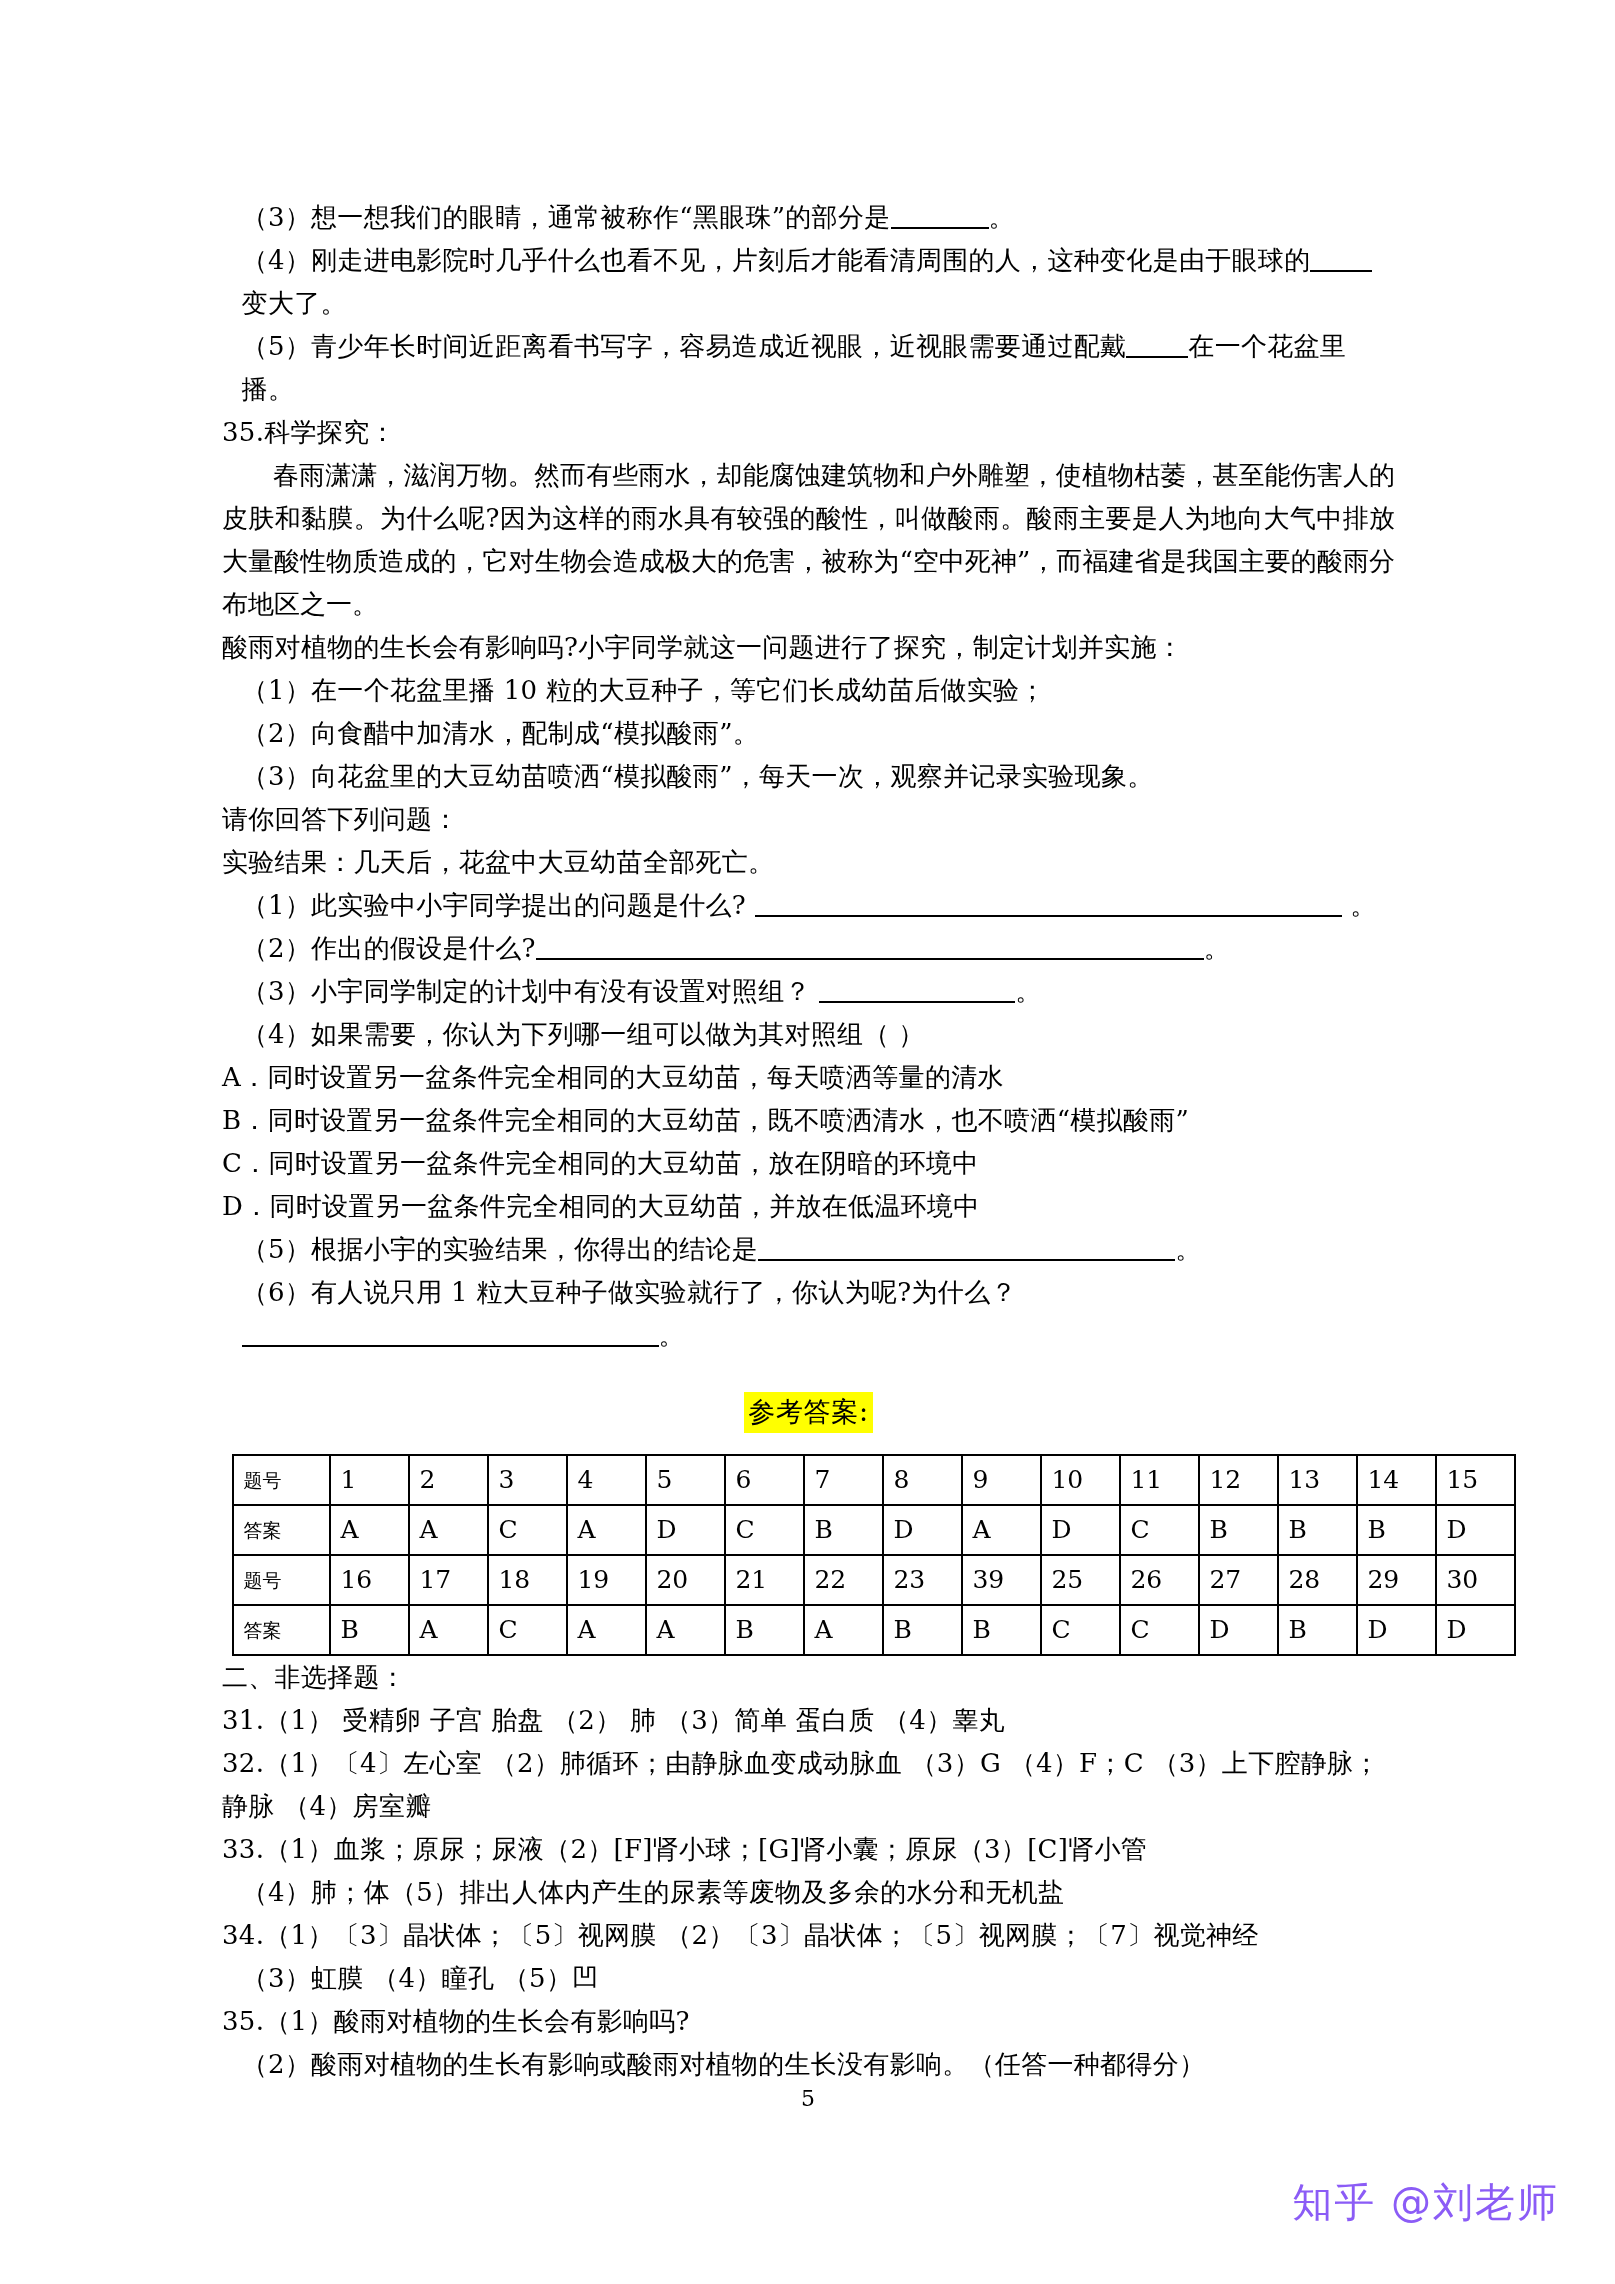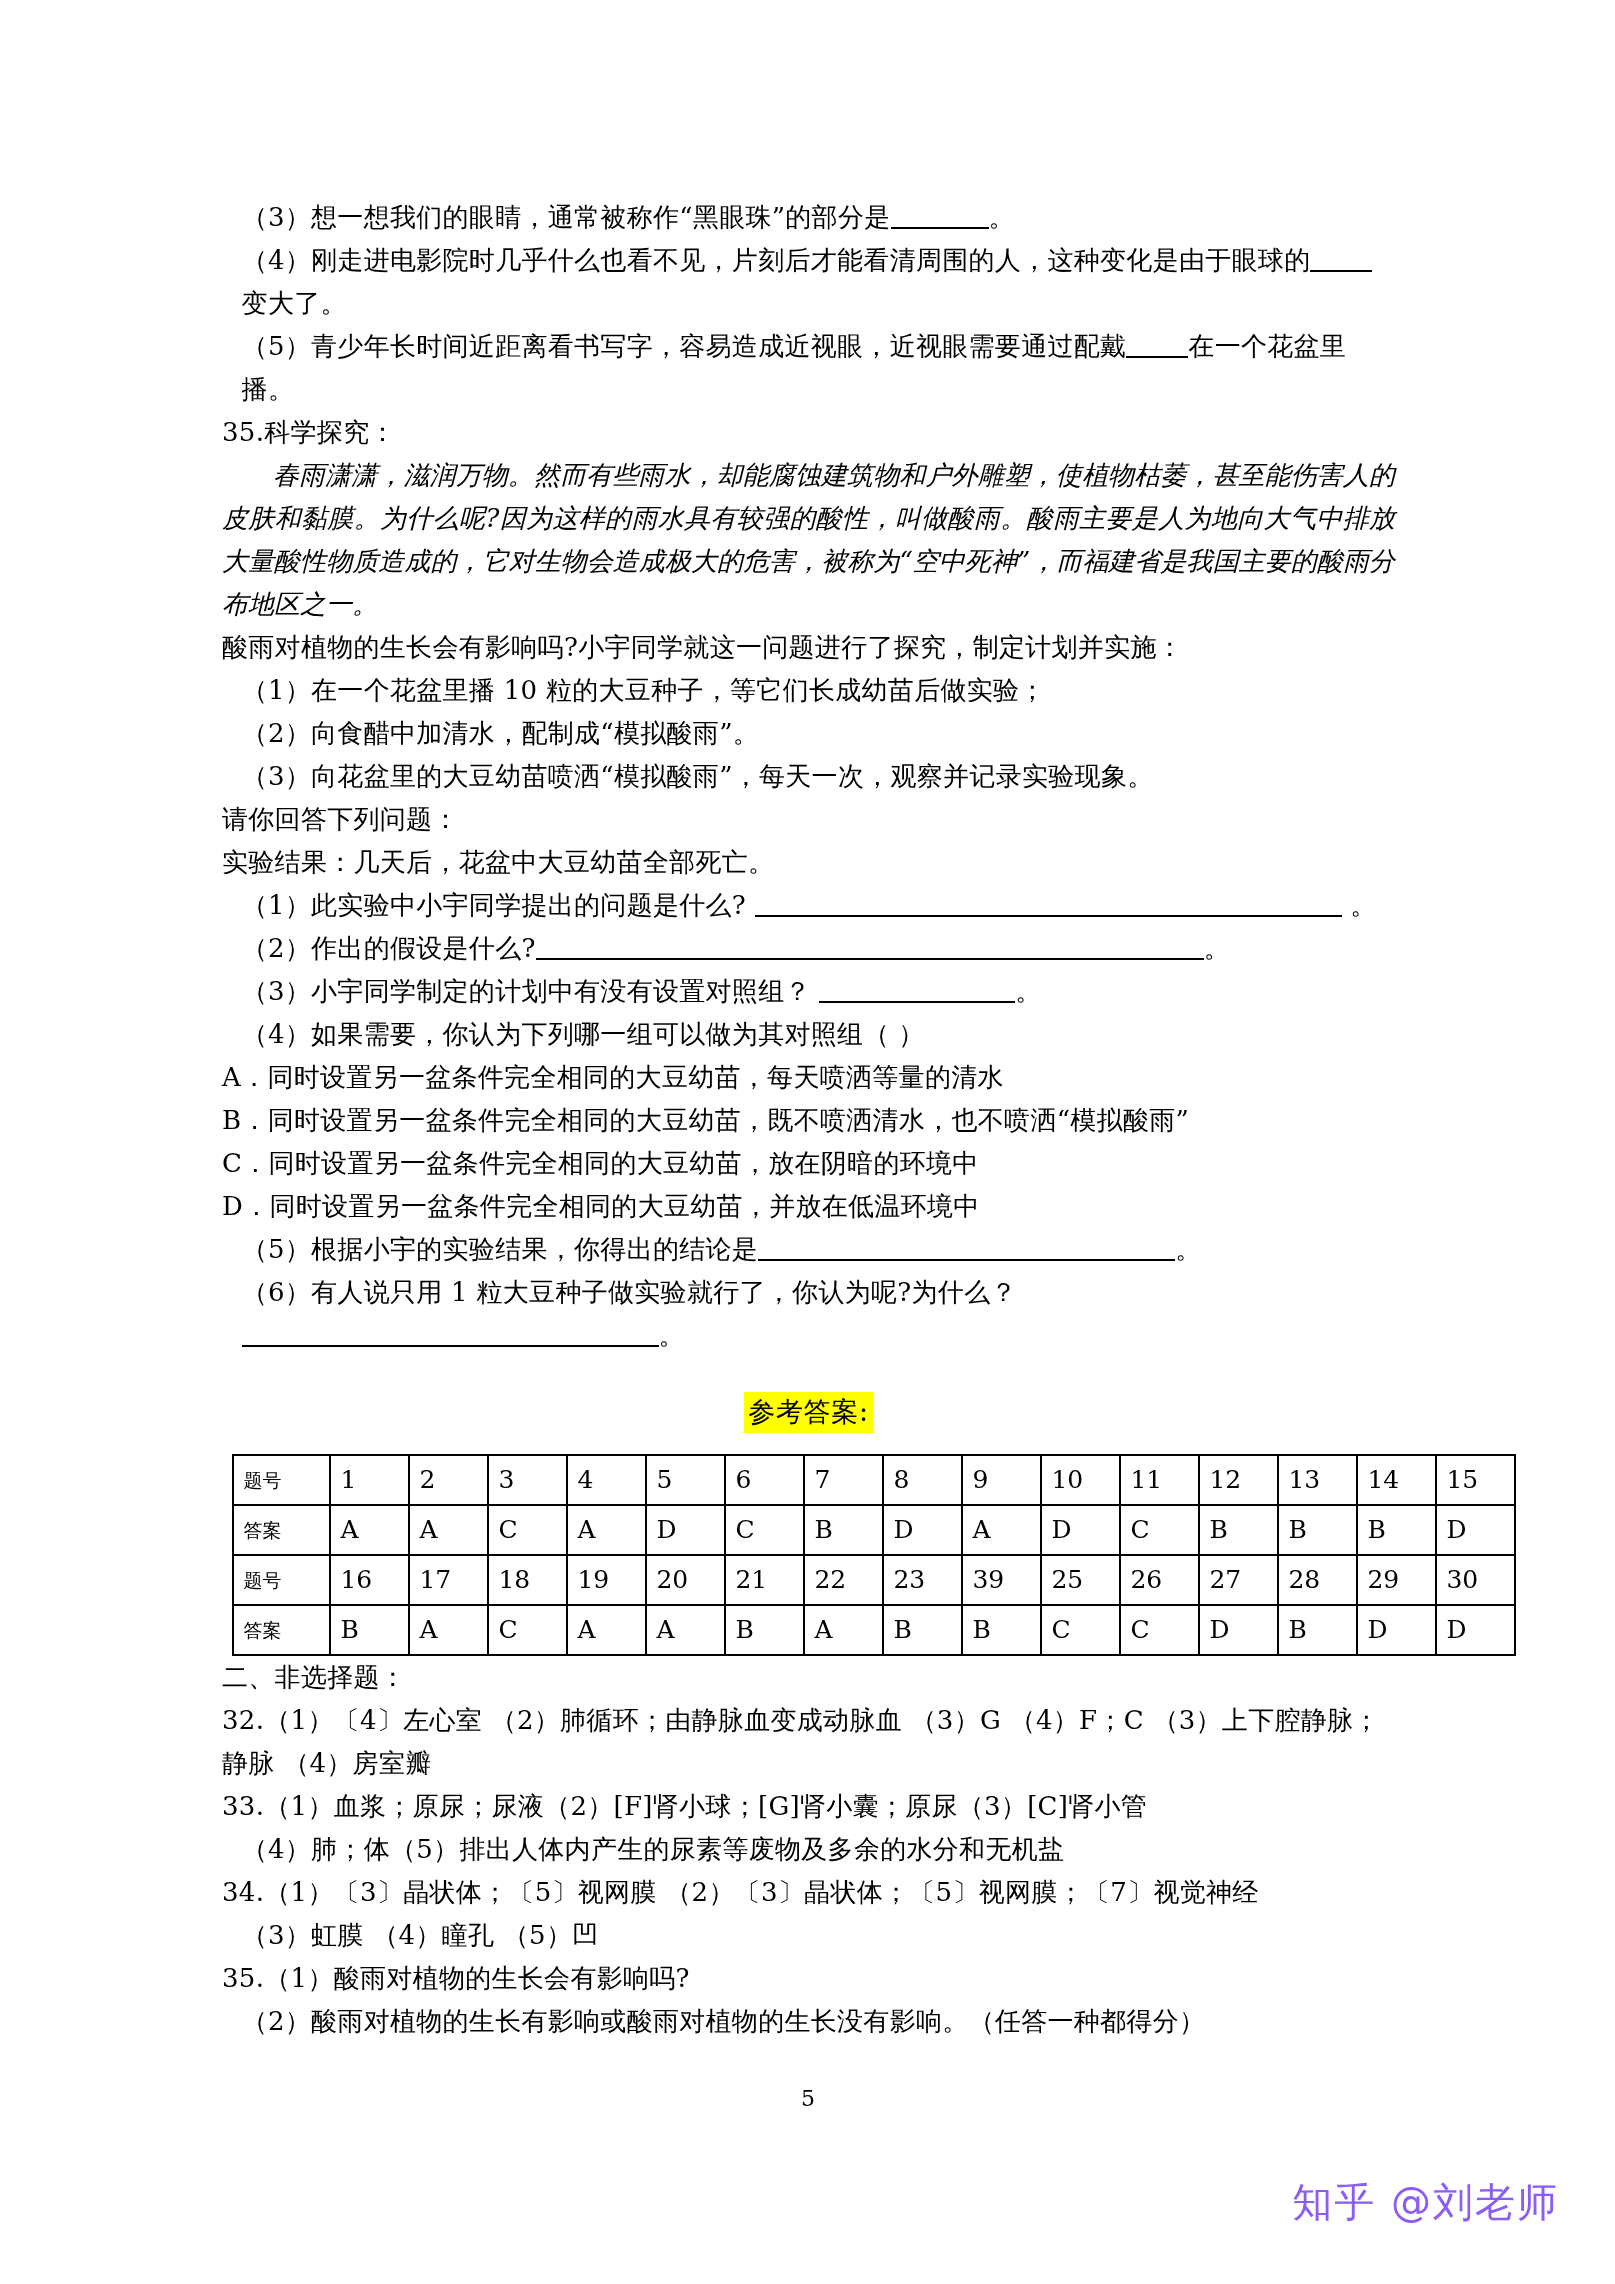--- a/index.html
+++ b/index.html
@@ -35,21 +35,20 @@
     font-size: 26px;
     line-height: 43px;
     margin: 0 0 0 0;
     letter-spacing: 0.3px;
     white-space: normal;
   }
   .indent1 { text-indent: 0; padding-left: 19.6px; }
   .indent-para { text-indent: 51px; }
   .kai {
     font-family: "DejaVu Serif", "Liberation Serif", serif;
-    font-style: italic;
     font-size: 26px;
     line-height: 43px;
     text-align: justify;
   }
   .blank-s { display: inline-block; border-bottom: 2px solid #000; width: 62px; vertical-align: -2.6px; }
   .blank-m { display: inline-block; border-bottom: 2px solid #000; width: 98px; vertical-align: -2.6px; }
   .blank-l { display: inline-block; border-bottom: 2px solid #000; width: 196px; vertical-align: -2.6px; }
   .blank-xxl { display: inline-block; border-bottom: 2px solid #000; width: 417px; vertical-align: -2.6px; }
   .blank-huge { display: inline-block; border-bottom: 2px solid #000; width: 587px; vertical-align: -2.6px; }
 
@@ -231,20 +230,21 @@
           <td class="cell">C</td>
           <td class="cell">D</td>
           <td class="cell">B</td>
           <td class="cell">D</td>
           <td class="cell">D</td>
         </tr>
       </tbody>
     </table>
 
     <div class="line">二、非选择题：</div>
+    <div class="line">31.（1） 受精卵   子宫   胎盘   （2） 肺    （3）简单   蛋白质   （4）睾丸</div>
     <div class="line">32.（1）〔4〕左心室   （2）肺循环；由静脉血变成动脉血   （3）G （4）F；C （3）上下腔静脉；静脉 （4）房室瓣</div>
     <div class="line">33.（1）血浆；原尿；尿液（2）[F]肾小球；[G]肾小囊；原尿（3）[C]肾小管</div>
     <div class="line indent1">（4）肺；体（5）排出人体内产生的尿素等废物及多余的水分和无机盐</div>
     <div class="line">34.（1）〔3〕晶状体；〔5〕视网膜   （2）〔3〕晶状体；〔5〕视网膜；〔7〕视觉神经</div>
     <div class="line indent1">（3）虹膜   （4）瞳孔   （5）凹</div>
     <div class="line">35.（1）酸雨对植物的生长会有影响吗?</div>
     <div class="line indent1">（2）酸雨对植物的生长有影响或酸雨对植物的生长没有影响。（任答一种都得分）</div>
 
   </div>
 

